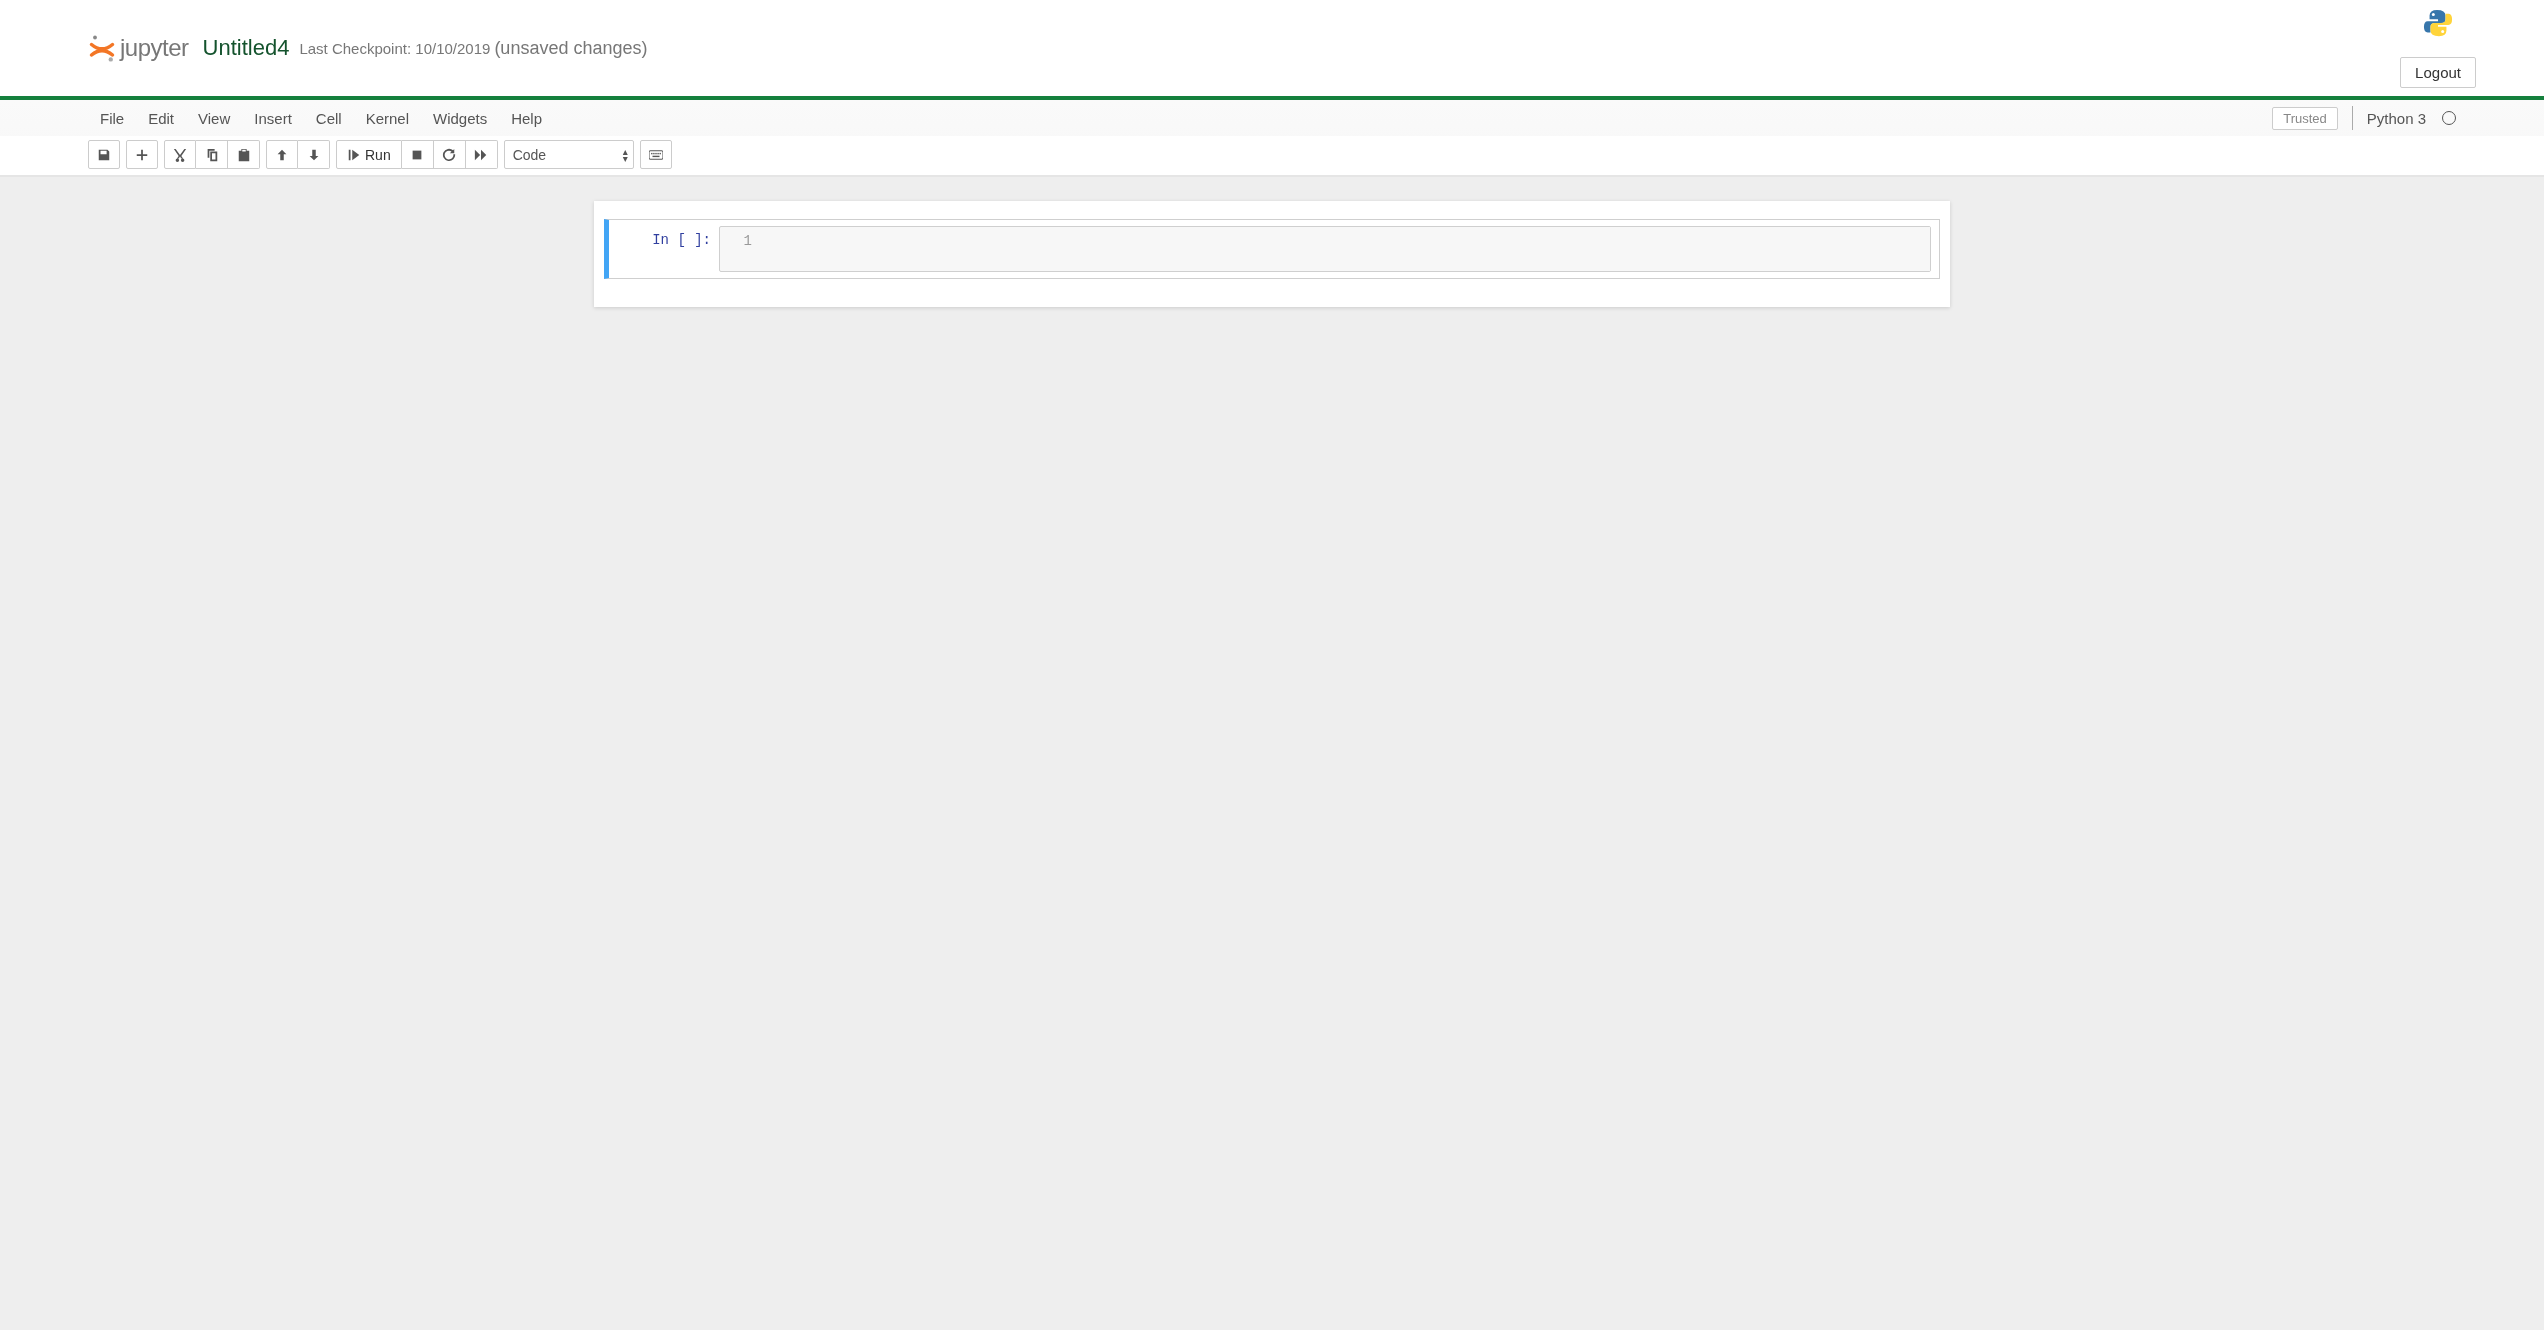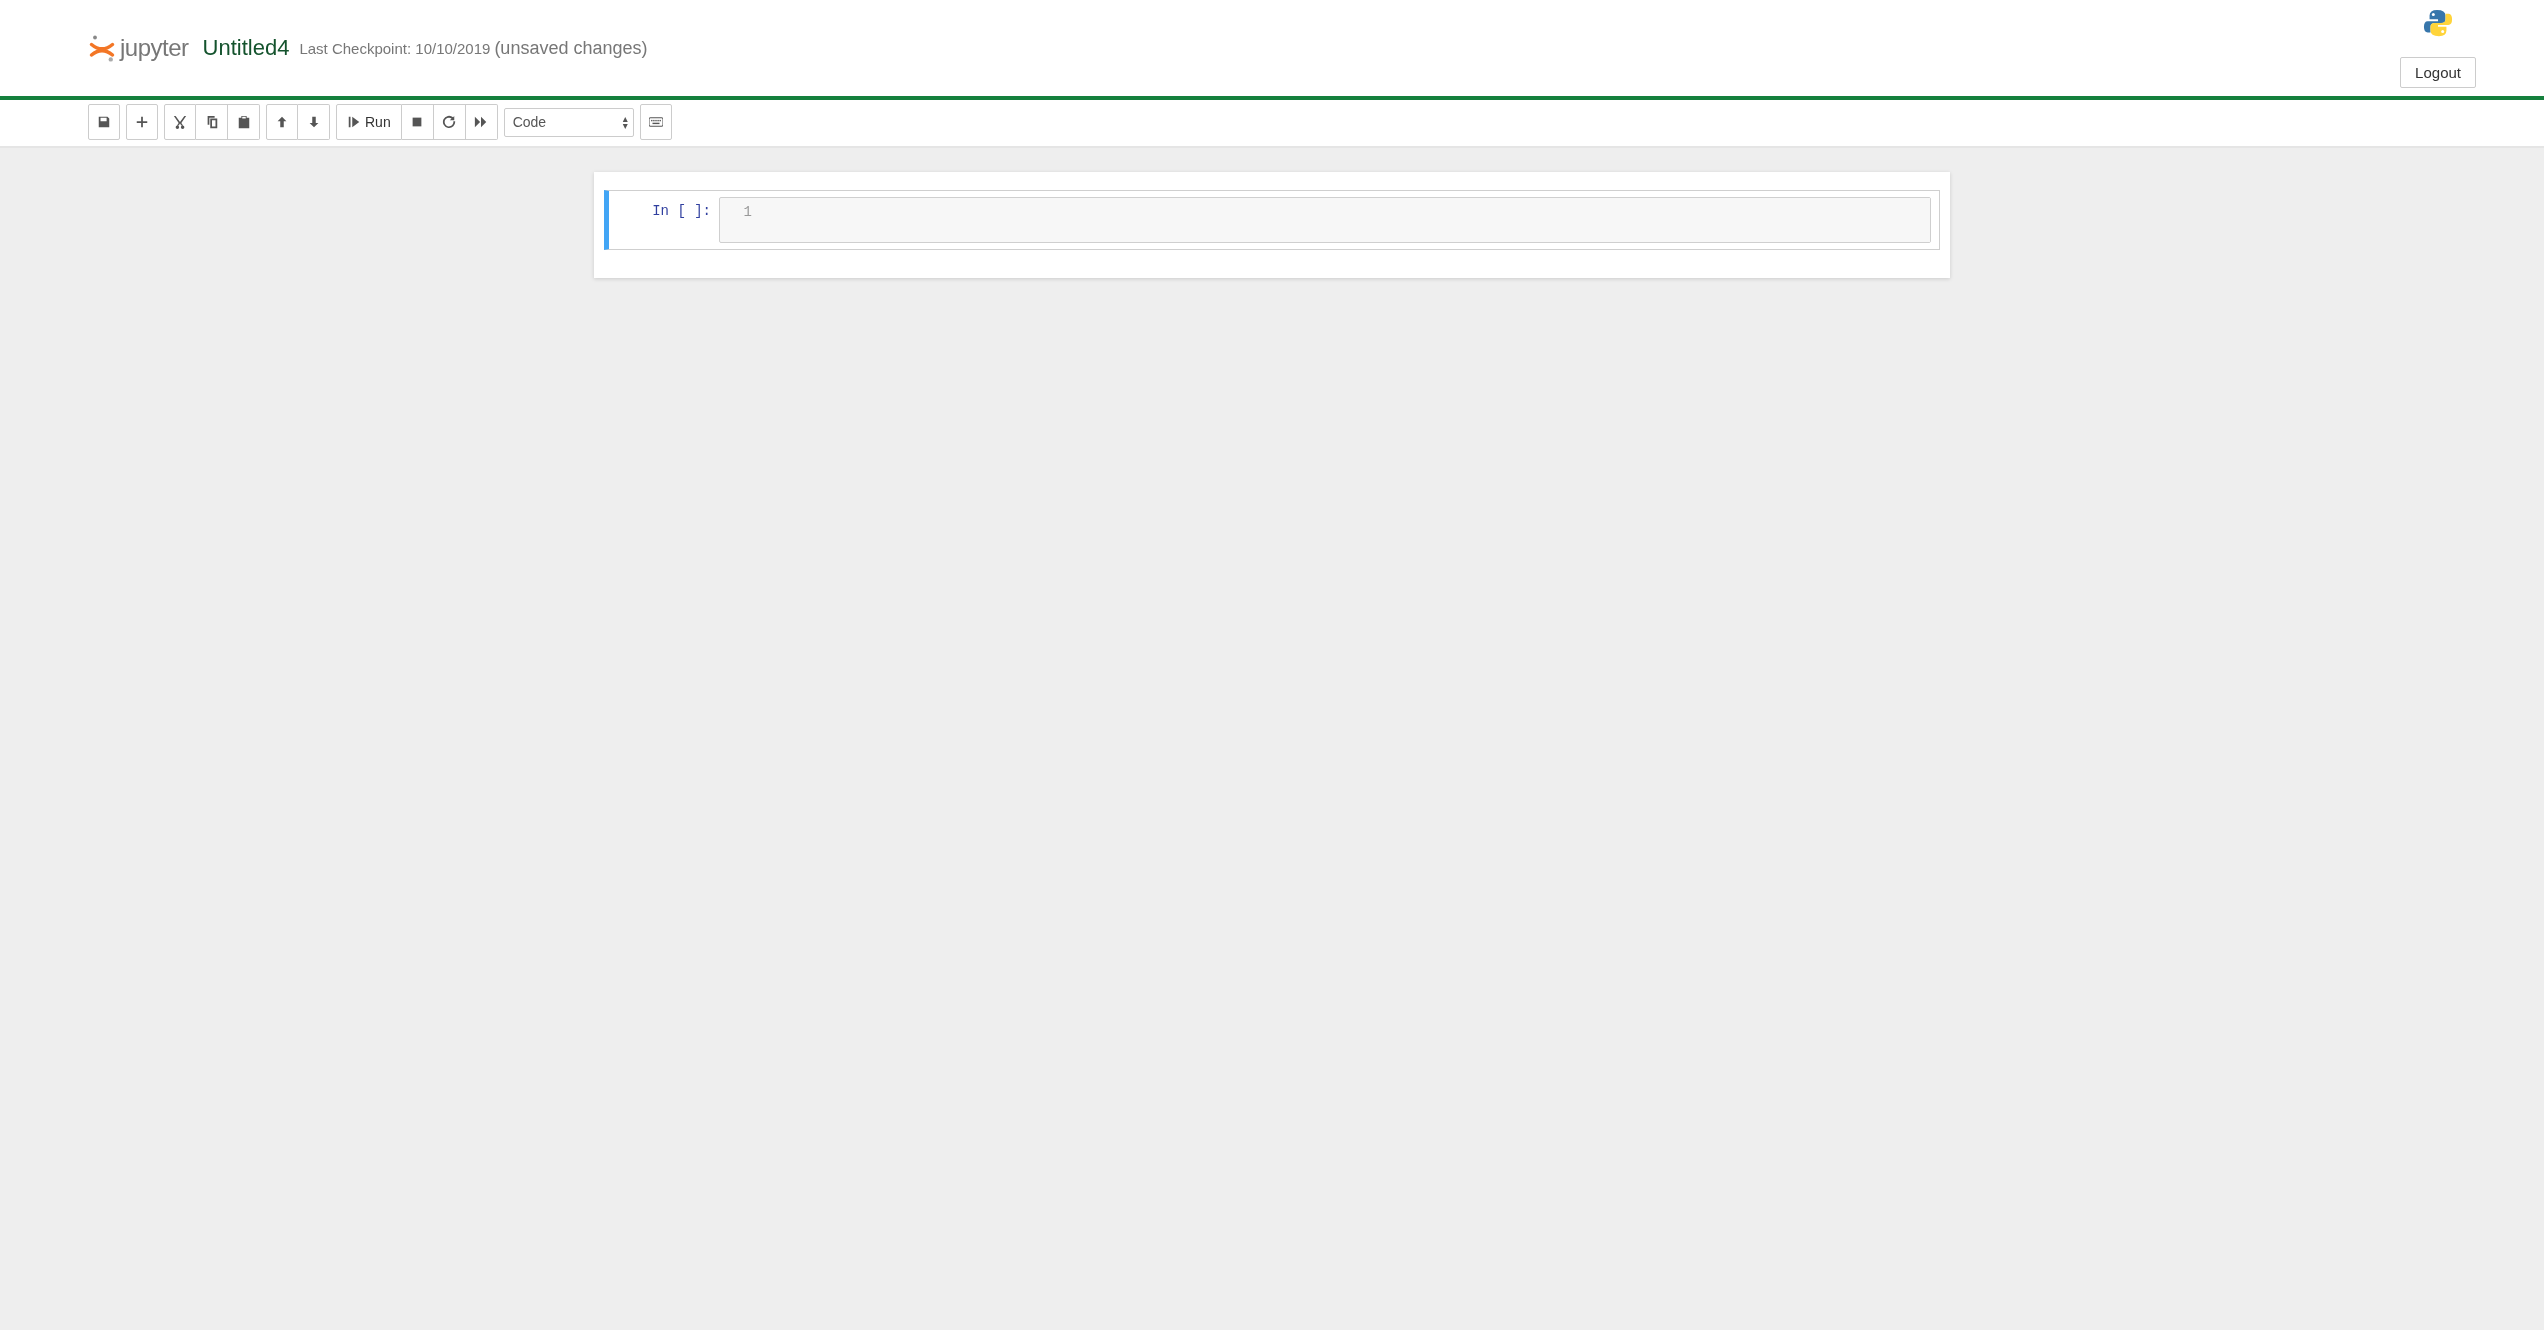--- a/index.html
+++ b/index.html
@@ -121,21 +121,21 @@
     }
     .tb-group {
       display: flex;
       gap: 0;
     }
     .tb-btn {
       border: 1px solid #ccc;
       background: #fff;
       padding: 5px 8px;
       min-width: 32px;
-      height: 36px;
+      height: 29px;
       display: flex;
       align-items: center;
       justify-content: center;
       cursor: pointer;
       border-radius: 2px;
     }
     .tb-group .tb-btn { border-radius: 0; }
     .tb-group .tb-btn:first-child { border-radius: 2px 0 0 2px; }
     .tb-group .tb-btn:last-child { border-radius: 0 2px 2px 0; }
     .tb-group .tb-btn + .tb-btn { border-left: none; }
@@ -244,20 +244,36 @@
         <circle cx="11" cy="7" r="1.6" fill="#fff"></circle>
         <path d="M 17 30 Q 25 30 25 24 L 25 20 L 16 20 L 16 18 L 27 18 Q 31 18 31 12 Q 31 6 27 6 L 24 6 L 24 12 Q 24 16 19 16 L 12 16 Q 8 16 8 20 L 8 24 Q 8 30 17 30 Z" fill="#ffd43b"></path>
         <circle cx="21" cy="25" r="1.6" fill="#fff"></circle>
       </svg>
     </span>
     <button class="logout-btn">Logout</button>
   </div>
 </div>
 
 <div class="menubar-wrap">
+  <div class="menubar">
+    <span class="menu-item">File</span>
+    <span class="menu-item">Edit</span>
+    <span class="menu-item">View</span>
+    <span class="menu-item">Insert</span>
+    <span class="menu-item">Cell</span>
+    <span class="menu-item">Kernel</span>
+    <span class="menu-item">Widgets</span>
+    <span class="menu-item">Help</span>
+    <div class="menubar-right">
+      <span class="trusted">Trusted</span>
+      <span class="kernel-sep"></span>
+      <span class="kernel-name">Python 3</span>
+      <span class="kernel-indicator"></span>
+    </div>
+  </div>
 
   <div class="toolbar">
     <button class="tb-btn">
       <svg viewBox="0 0 16 16">
           <path d="M2 2h10l2 2v10H2V2zm2 1v4h7V3H4zm1 7h6v3H5v-3z"></path>
         </svg>
     </button>
     <button class="tb-btn">
       <svg viewBox="0 0 16 16">
           <path d="M7 2h2v5h5v2H9v5H7V9H2V7h5V2z"></path>

